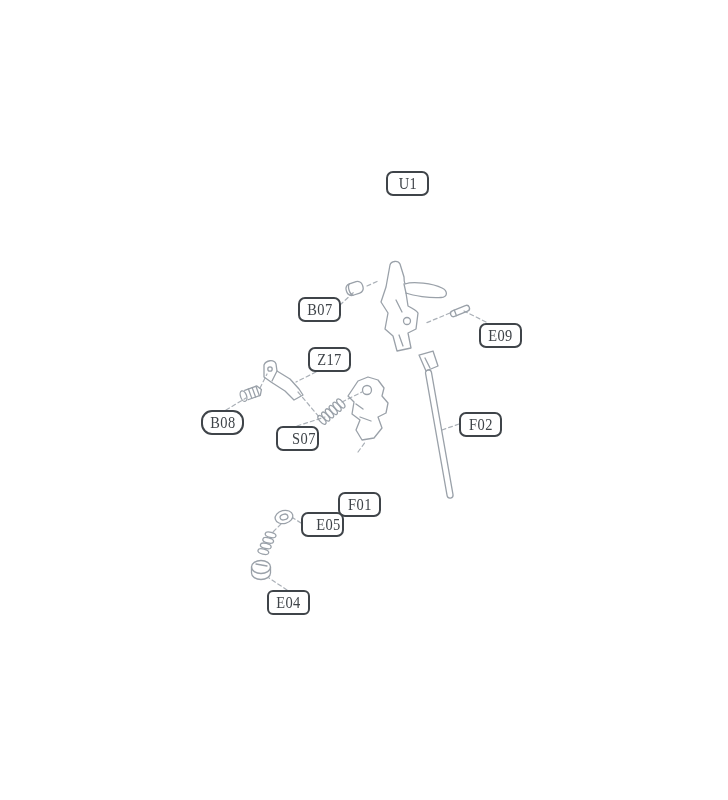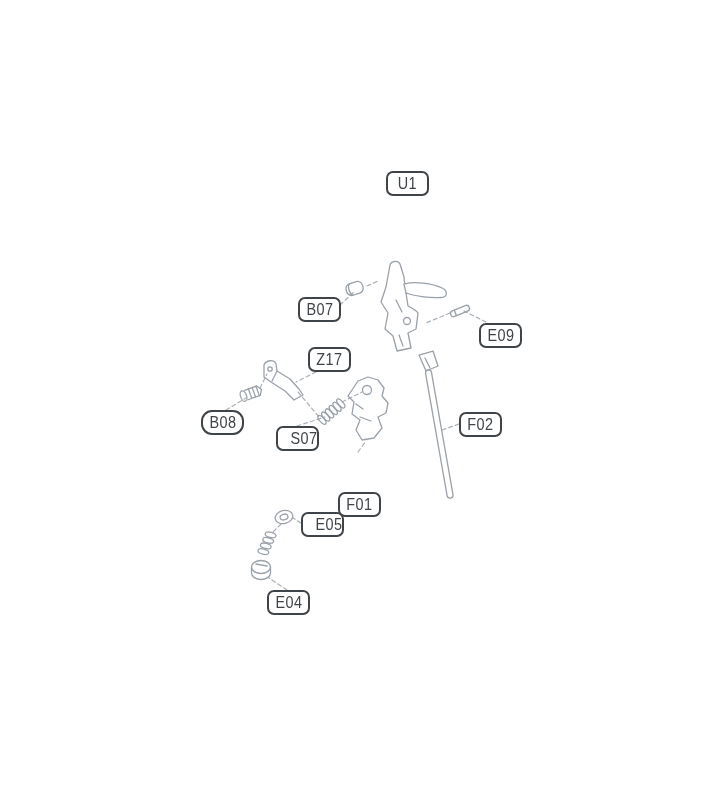--- a/index.html
+++ b/index.html
@@ -7,21 +7,21 @@
     --leader:#aab0b7;
     --label:#3f4449;
   }
   html,body{margin:0;padding:0;background:#ffffff;}
   .stage{
     position:relative;
     width:728px;
     height:760px;
     background:#ffffff;
     overflow:hidden;
-    font-family:Liberation Sans, sans-serif;
+    font-family:Liberation Serif, serif;
   }
   .art{
     position:absolute;
     left:0;top:0;
     width:728px;height:800px;
   }
   .art .parts{
     fill:none;
     stroke:var(--line);
     stroke-width:1.3;
@@ -59,21 +59,21 @@
   }
   .lbl-u1 {left:386px;top:171px;}
   .lbl-b07{left:298px;top:297px;align-items:center;}
   .lbl-e09{left:479px;top:323px;}
   .lbl-z17{left:308px;top:347px;}
   .lbl-b08{left:201px;top:410px;border-radius:11px;}
   .lbl-s07{left:276px;top:426px;padding-left:12px;}
   .lbl-f01{left:338px;top:452px;margin-top:40px;}
   .lbl-f02{left:459px;top:412px;align-items:center;}
   .lbl-e05{left:301px;top:512px;padding-left:12px;}
-  .lbl-e04{left:267px;top:590px;}
+  .lbl-e04{left:267px;top:590px;border-radius:6px;}
 </style>
 </head>
 <body>
 
 <div class="stage">
 
   <svg class="art" viewBox="0 0 728 800" aria-hidden="true">
 
     <g class="leaders">
       <path d="M340,305 L354,292"></path>

